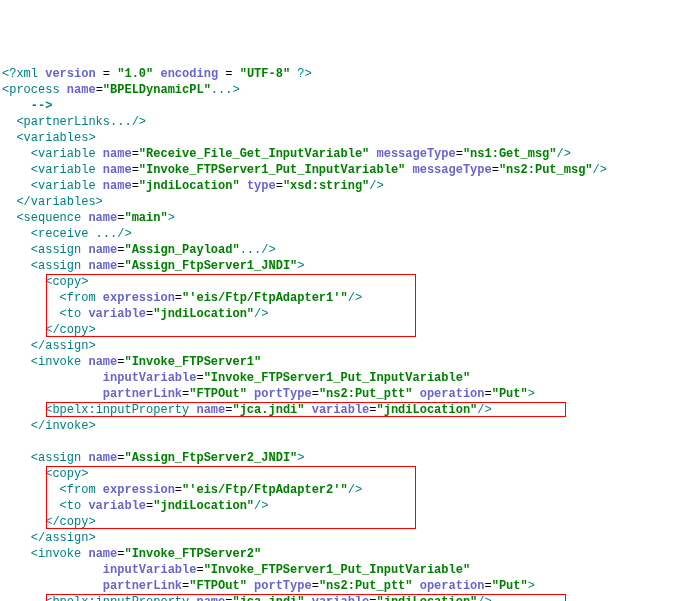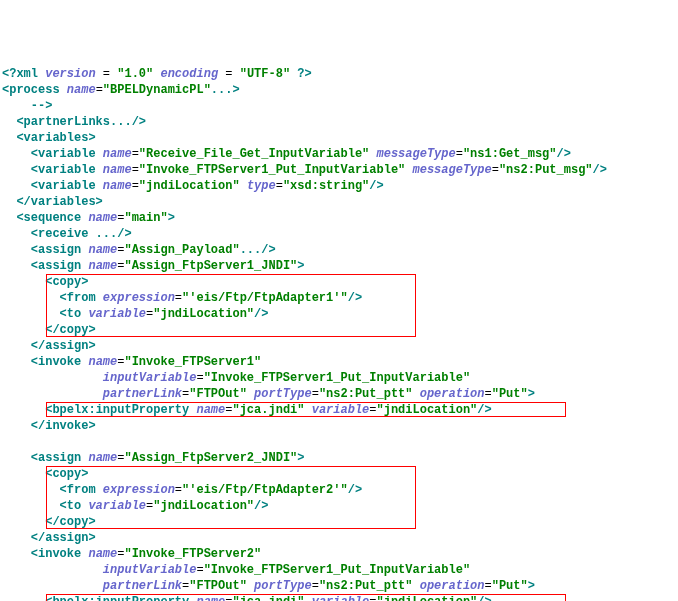--- a/index.html
+++ b/index.html
@@ -8,22 +8,22 @@
     font-family: "Courier New", Courier, monospace;
     font-size: 12px;
     line-height: 16px;
     background: #ffffff;
     color: #000000;
     white-space: pre;
     width: 678px;
     box-sizing: border-box;
   }
   .line { display: block; }
-  .tag { color: #008080; font-weight: bold; }   
-  .attr { color: #6666cc; font-weight: bold; font-style: italic; }  
+  .tag { color: #008080; font-weight: normal; }   
+  .attr { color: #6666cc; font-weight: bold; }  
   .val { color: #008000; font-weight: bold; }   
   .comm { color: #008080; font-weight: bold; }
   .box {
     border: 1px solid #ff0000;
     position: absolute;
     pointer-events: none;
     box-sizing: border-box;
   }
   #content { position: relative; }
 </style>

